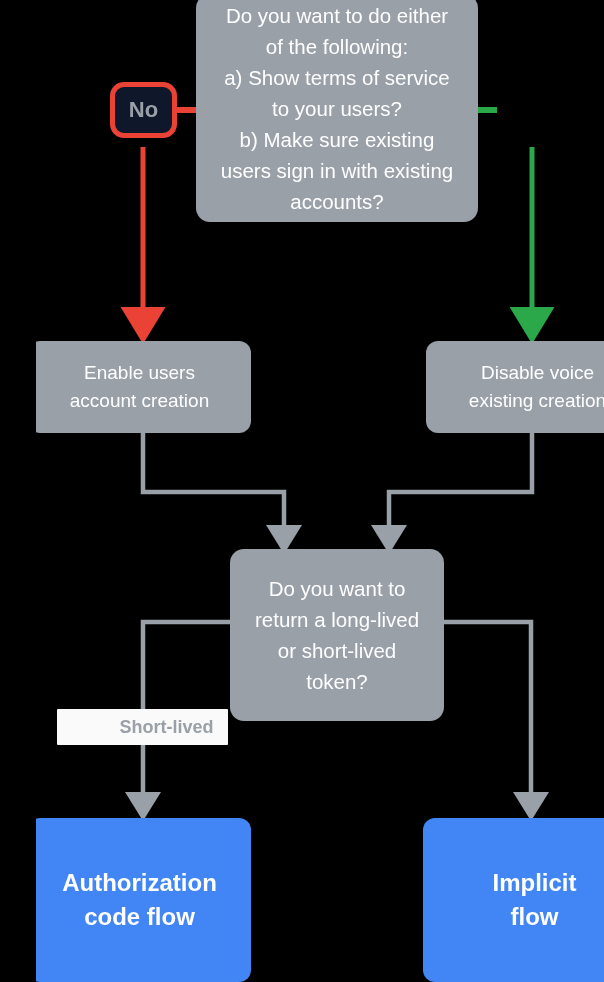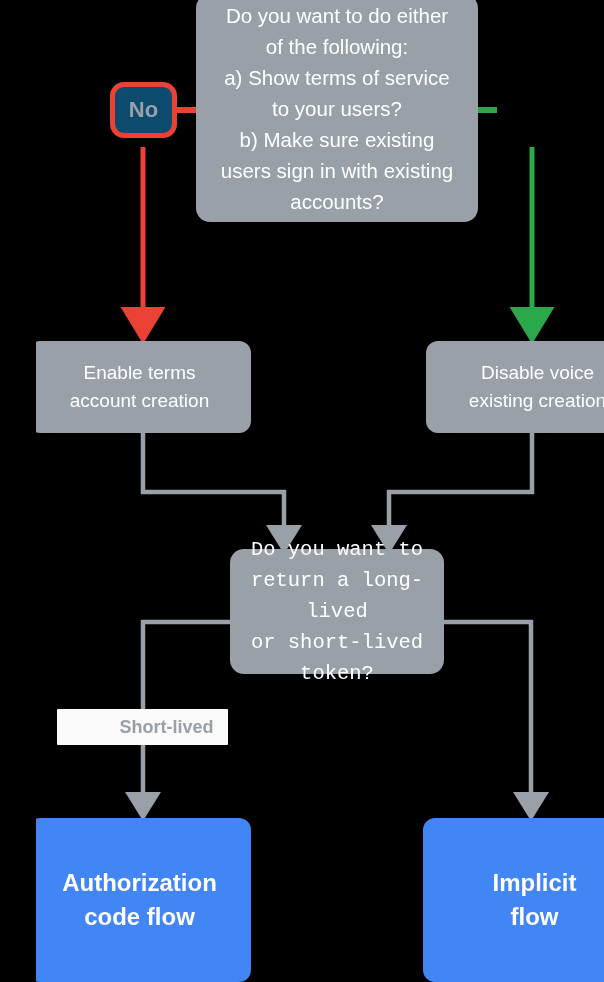--- a/index.html
+++ b/index.html
@@ -53,21 +53,21 @@
   .terminal {
     background: #4285f4;
     border-radius: 12px;
     color: #ffffff;
     font-size: 24px;
     line-height: 34px;
     font-weight: 700;
     padding: 0 12px;
   }
   .badge {
-    background: #0c4a6e;
+    background: #0f172a;
     border-radius: 14px;
     color: #9aa0a8;
     font-size: 22px;
     font-weight: 700;
     border: 5px solid #ea4335;
     text-align: center;
   }
   .badge.yes {
     border-color: #2ba84a;
   }
@@ -127,30 +127,30 @@
 users sign in with existing
 accounts?</span>
   </div>
 
   <div class="node badge" style="left:74px; top:82px; width:67px; height:56px;">
     <span>No</span>
   </div>
 
 
   <div class="node process" style="left:-8px; top:341px; width:223px; height:92px;">
-    <span class="nodetext">Enable terms
+    <span class="nodetext">Enable users
 account creation</span>
   </div>
 
   <div class="node process" style="left:390px; top:341px; width:223px; height:92px;">
     <span class="nodetext">Disable voice
 existing creation</span>
   </div>
 
-  <div class="node decision" style="left:194px; top:549px; width:214px; height:125px;font-family:Liberation Mono, monospace;">
+  <div class="node decision" style="left:194px; top:549px; width:214px; height:172px;">
     <span class="nodetext">Do you want to
 return a long-lived
 or short-lived
 token?</span>
   </div>
 
   <div class="node edge-label" style="left:21px; top:709px; width:171px; height:36px;padding-left:48px;">
     <span>Short-lived</span>
   </div>
 

